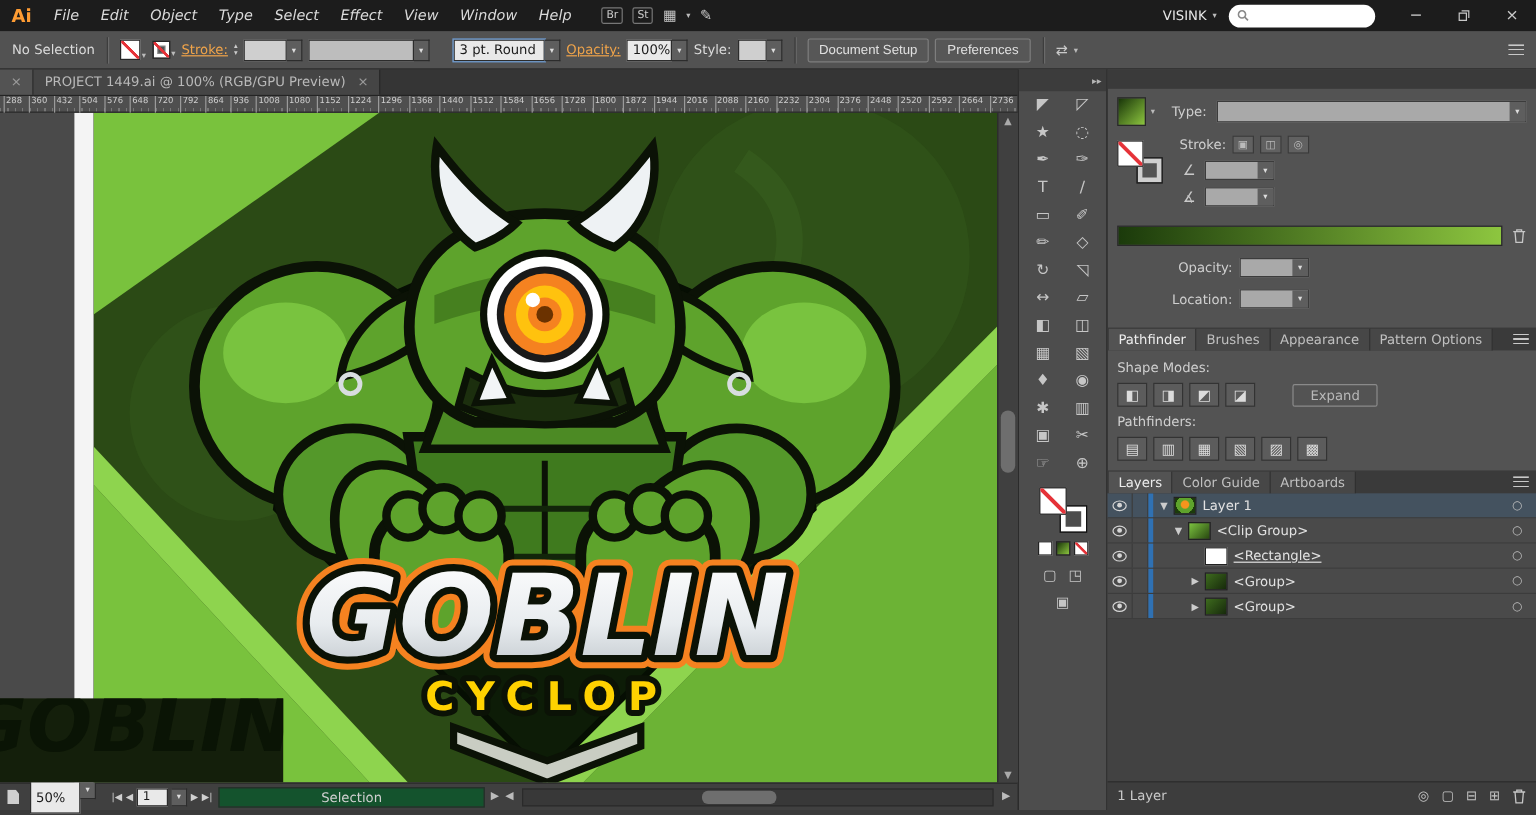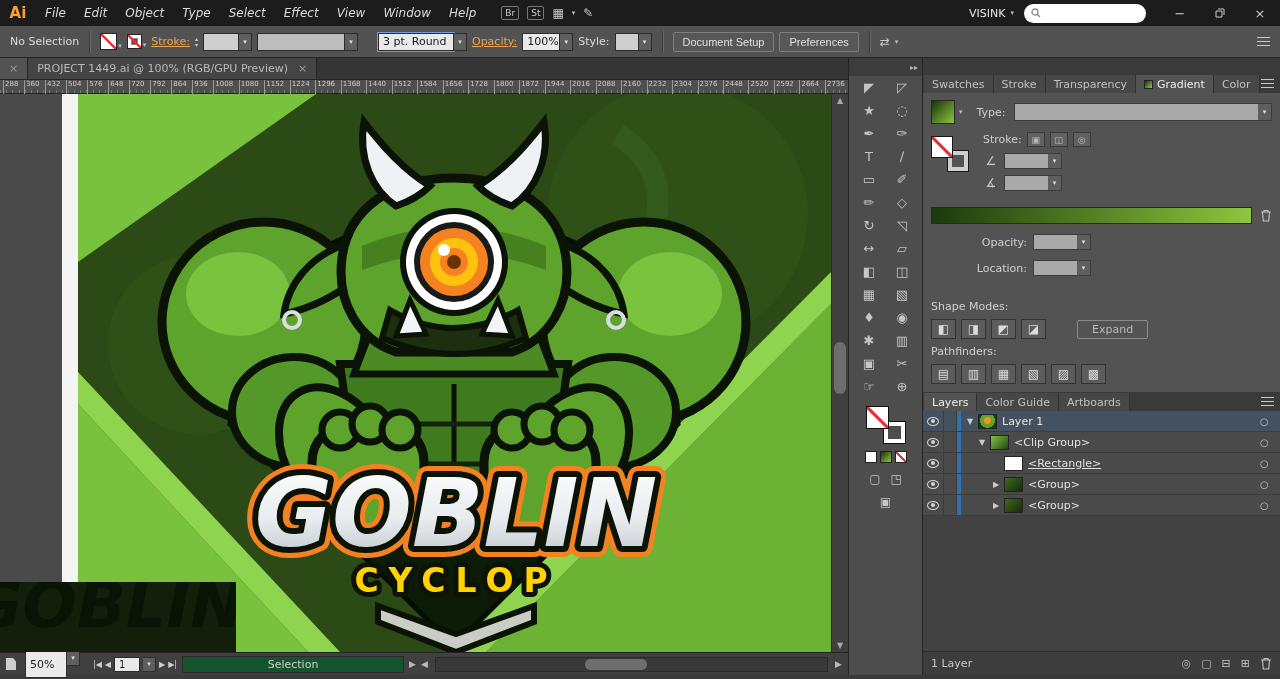--- a/index.html
+++ b/index.html
@@ -458,31 +458,20 @@
       <span>◳</span>
     </div>
     <div class="modes">
       <span>▣</span>
     </div>
   </div>
 
   <div class="panelcol">
     <div class="pgap"></div>
 
-    <div class="ptabs">
-      <span class="ptab">Swatches</span>
-      <span class="ptab">Stroke</span>
-      <span class="ptab">Transparency</span>
-      <span class="ptab active">
-          <span class="gswatch-ic"></span>
-          <span>Gradient</span>
-        </span>
-      <span class="ptab">Color</span>
-      <span class="pmenu hamb"></span>
-    </div>
 
     <div class="gradpanel">
       <div class="g-top">
         <span class="grad-thumb"></span>
         <span class="mini-dd">▾</span>
         <span class="glabel">Type:</span>
         <span class="gdrop">
             <span class="car">▾</span>
           </span>
       </div>
@@ -527,20 +516,27 @@
           </span>
       </div>
       <div class="g-or">
         <span class="glabel">Location:</span>
         <span class="gfld">
             <span class="car">▾</span>
           </span>
       </div>
     </div>
 
+    <div class="ptabs">
+      <span class="ptab active">Pathfinder</span>
+      <span class="ptab">Brushes</span>
+      <span class="ptab">Appearance</span>
+      <span class="ptab">Pattern Options</span>
+      <span class="pmenu hamb"></span>
+    </div>
 
     <div class="pfpanel">
       <div class="pflabel">Shape Modes:</div>
       <div class="pfrow">
         <span style="display:flex;gap:5px;">
             <span class="pfbtn">◧</span>
             <span class="pfbtn">◨</span>
             <span class="pfbtn">◩</span>
             <span class="pfbtn">◪</span>
           </span>

